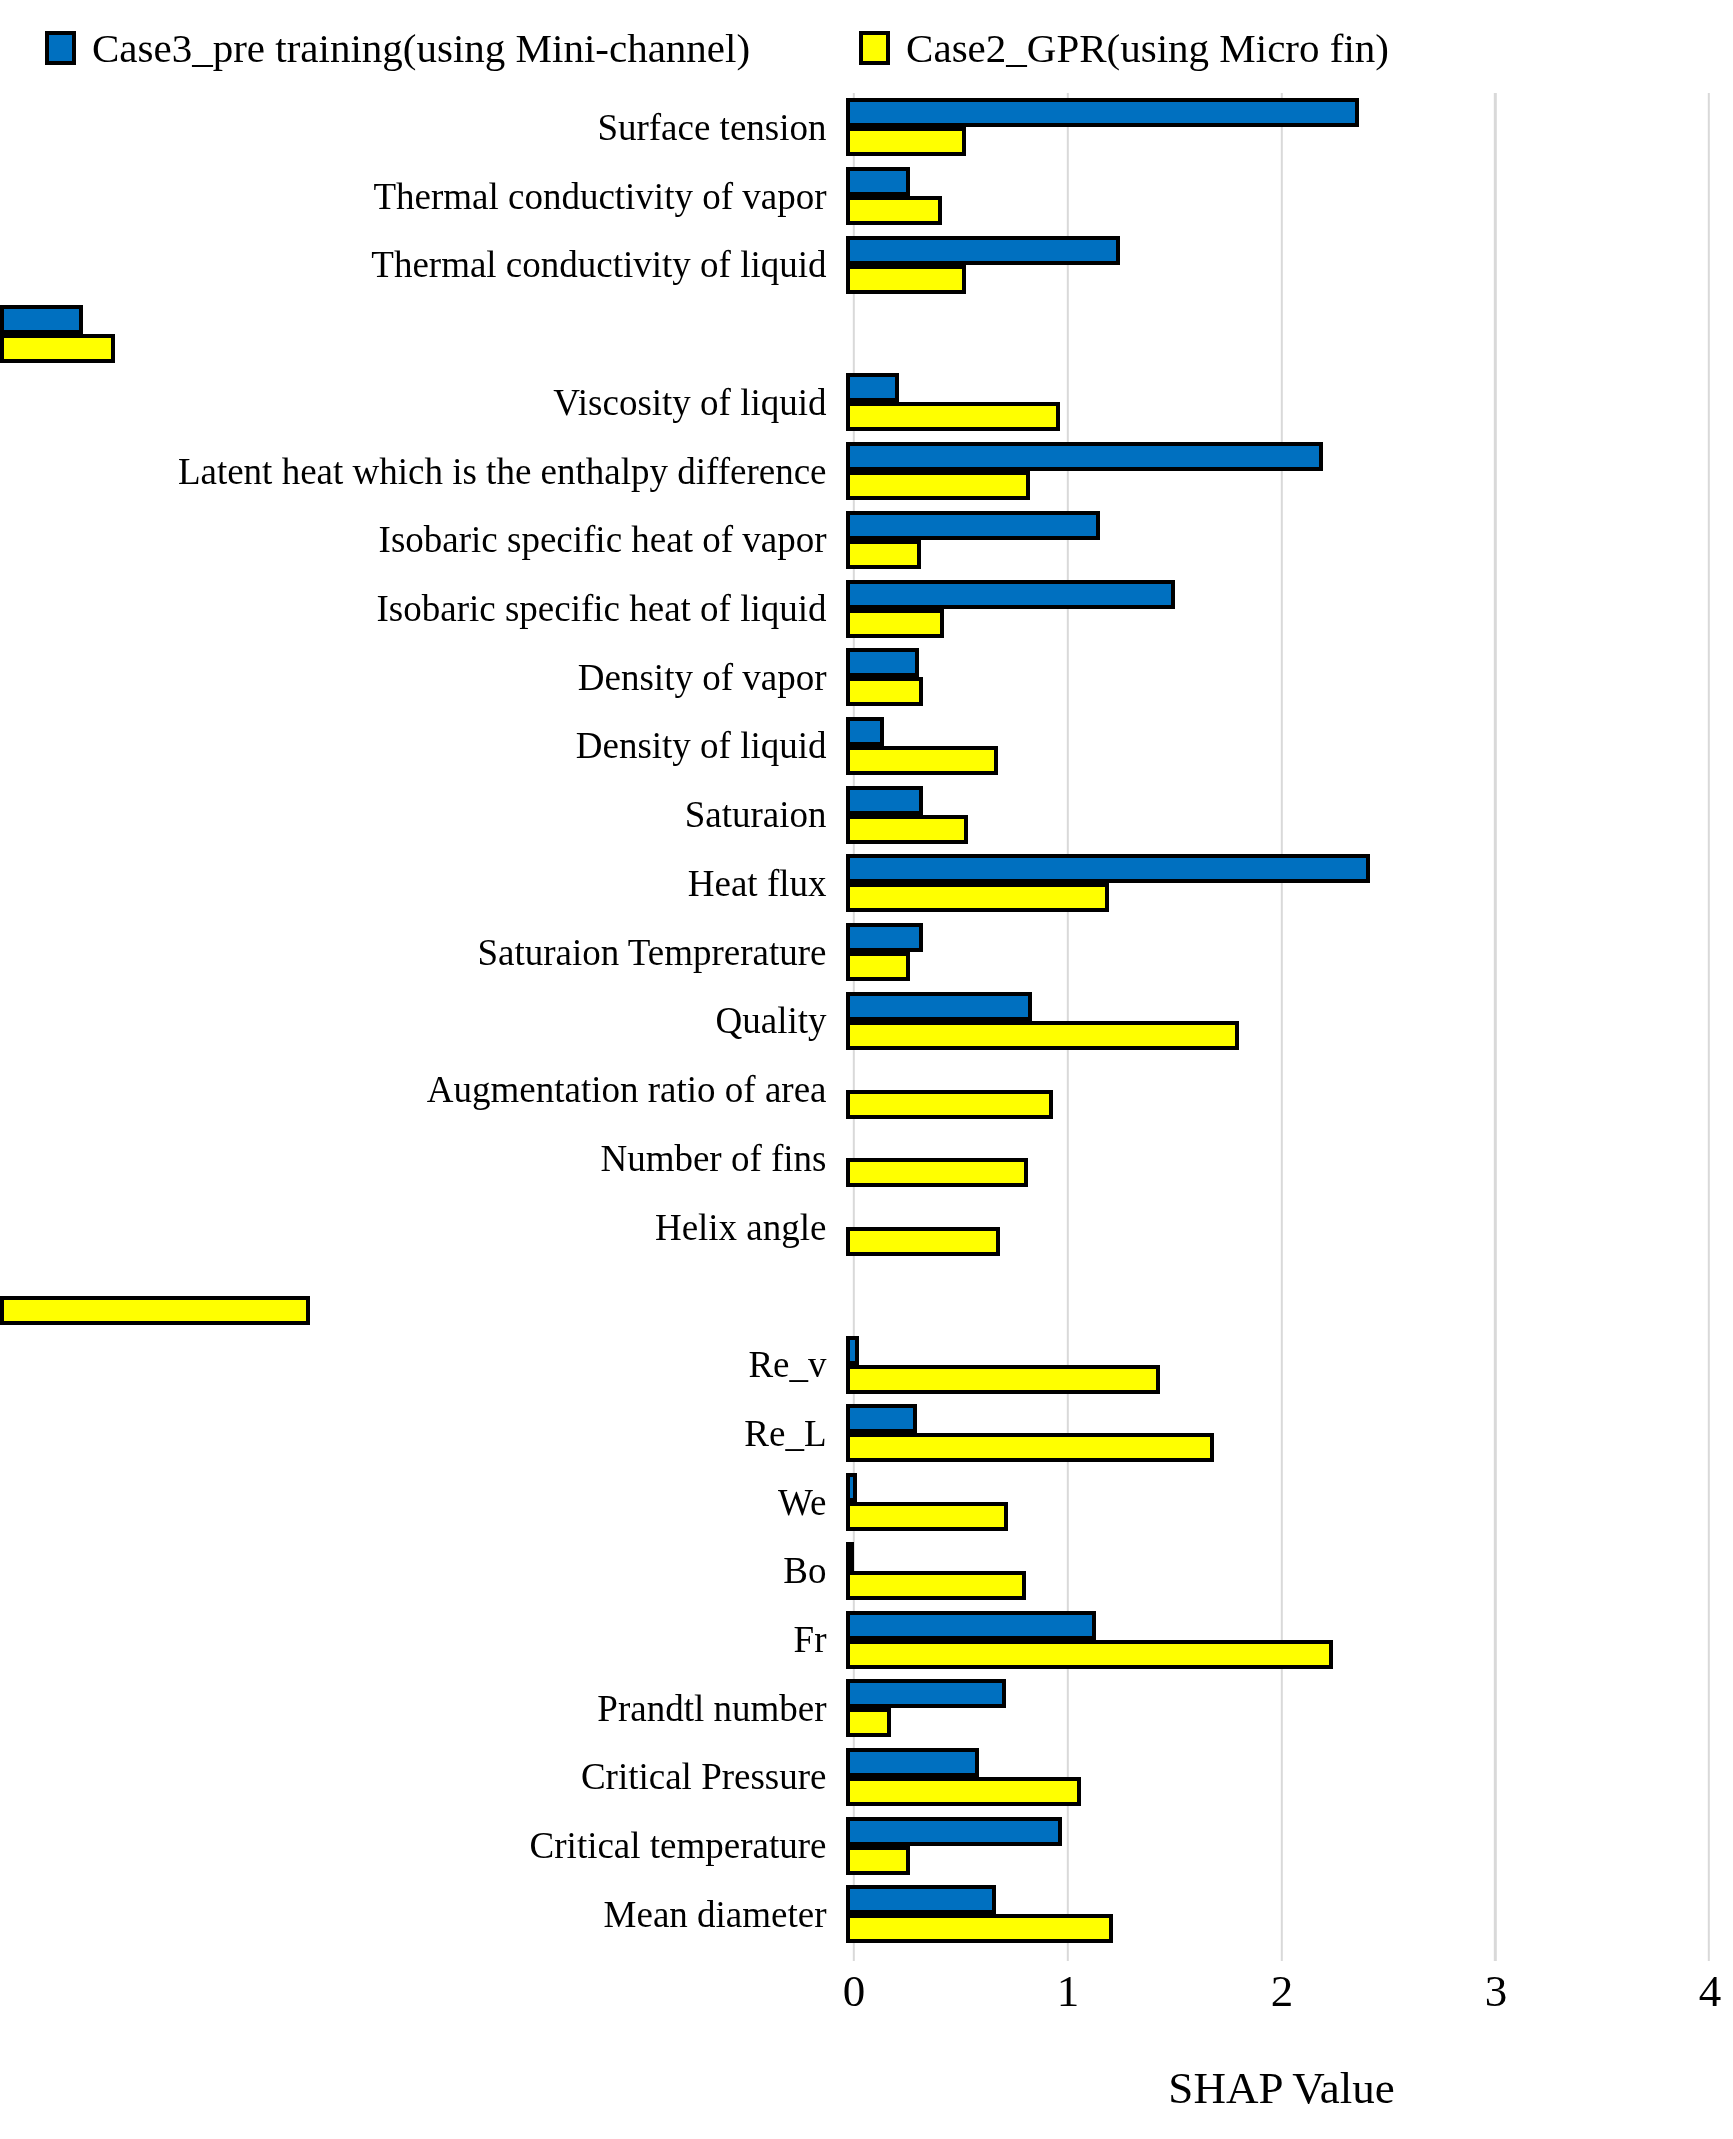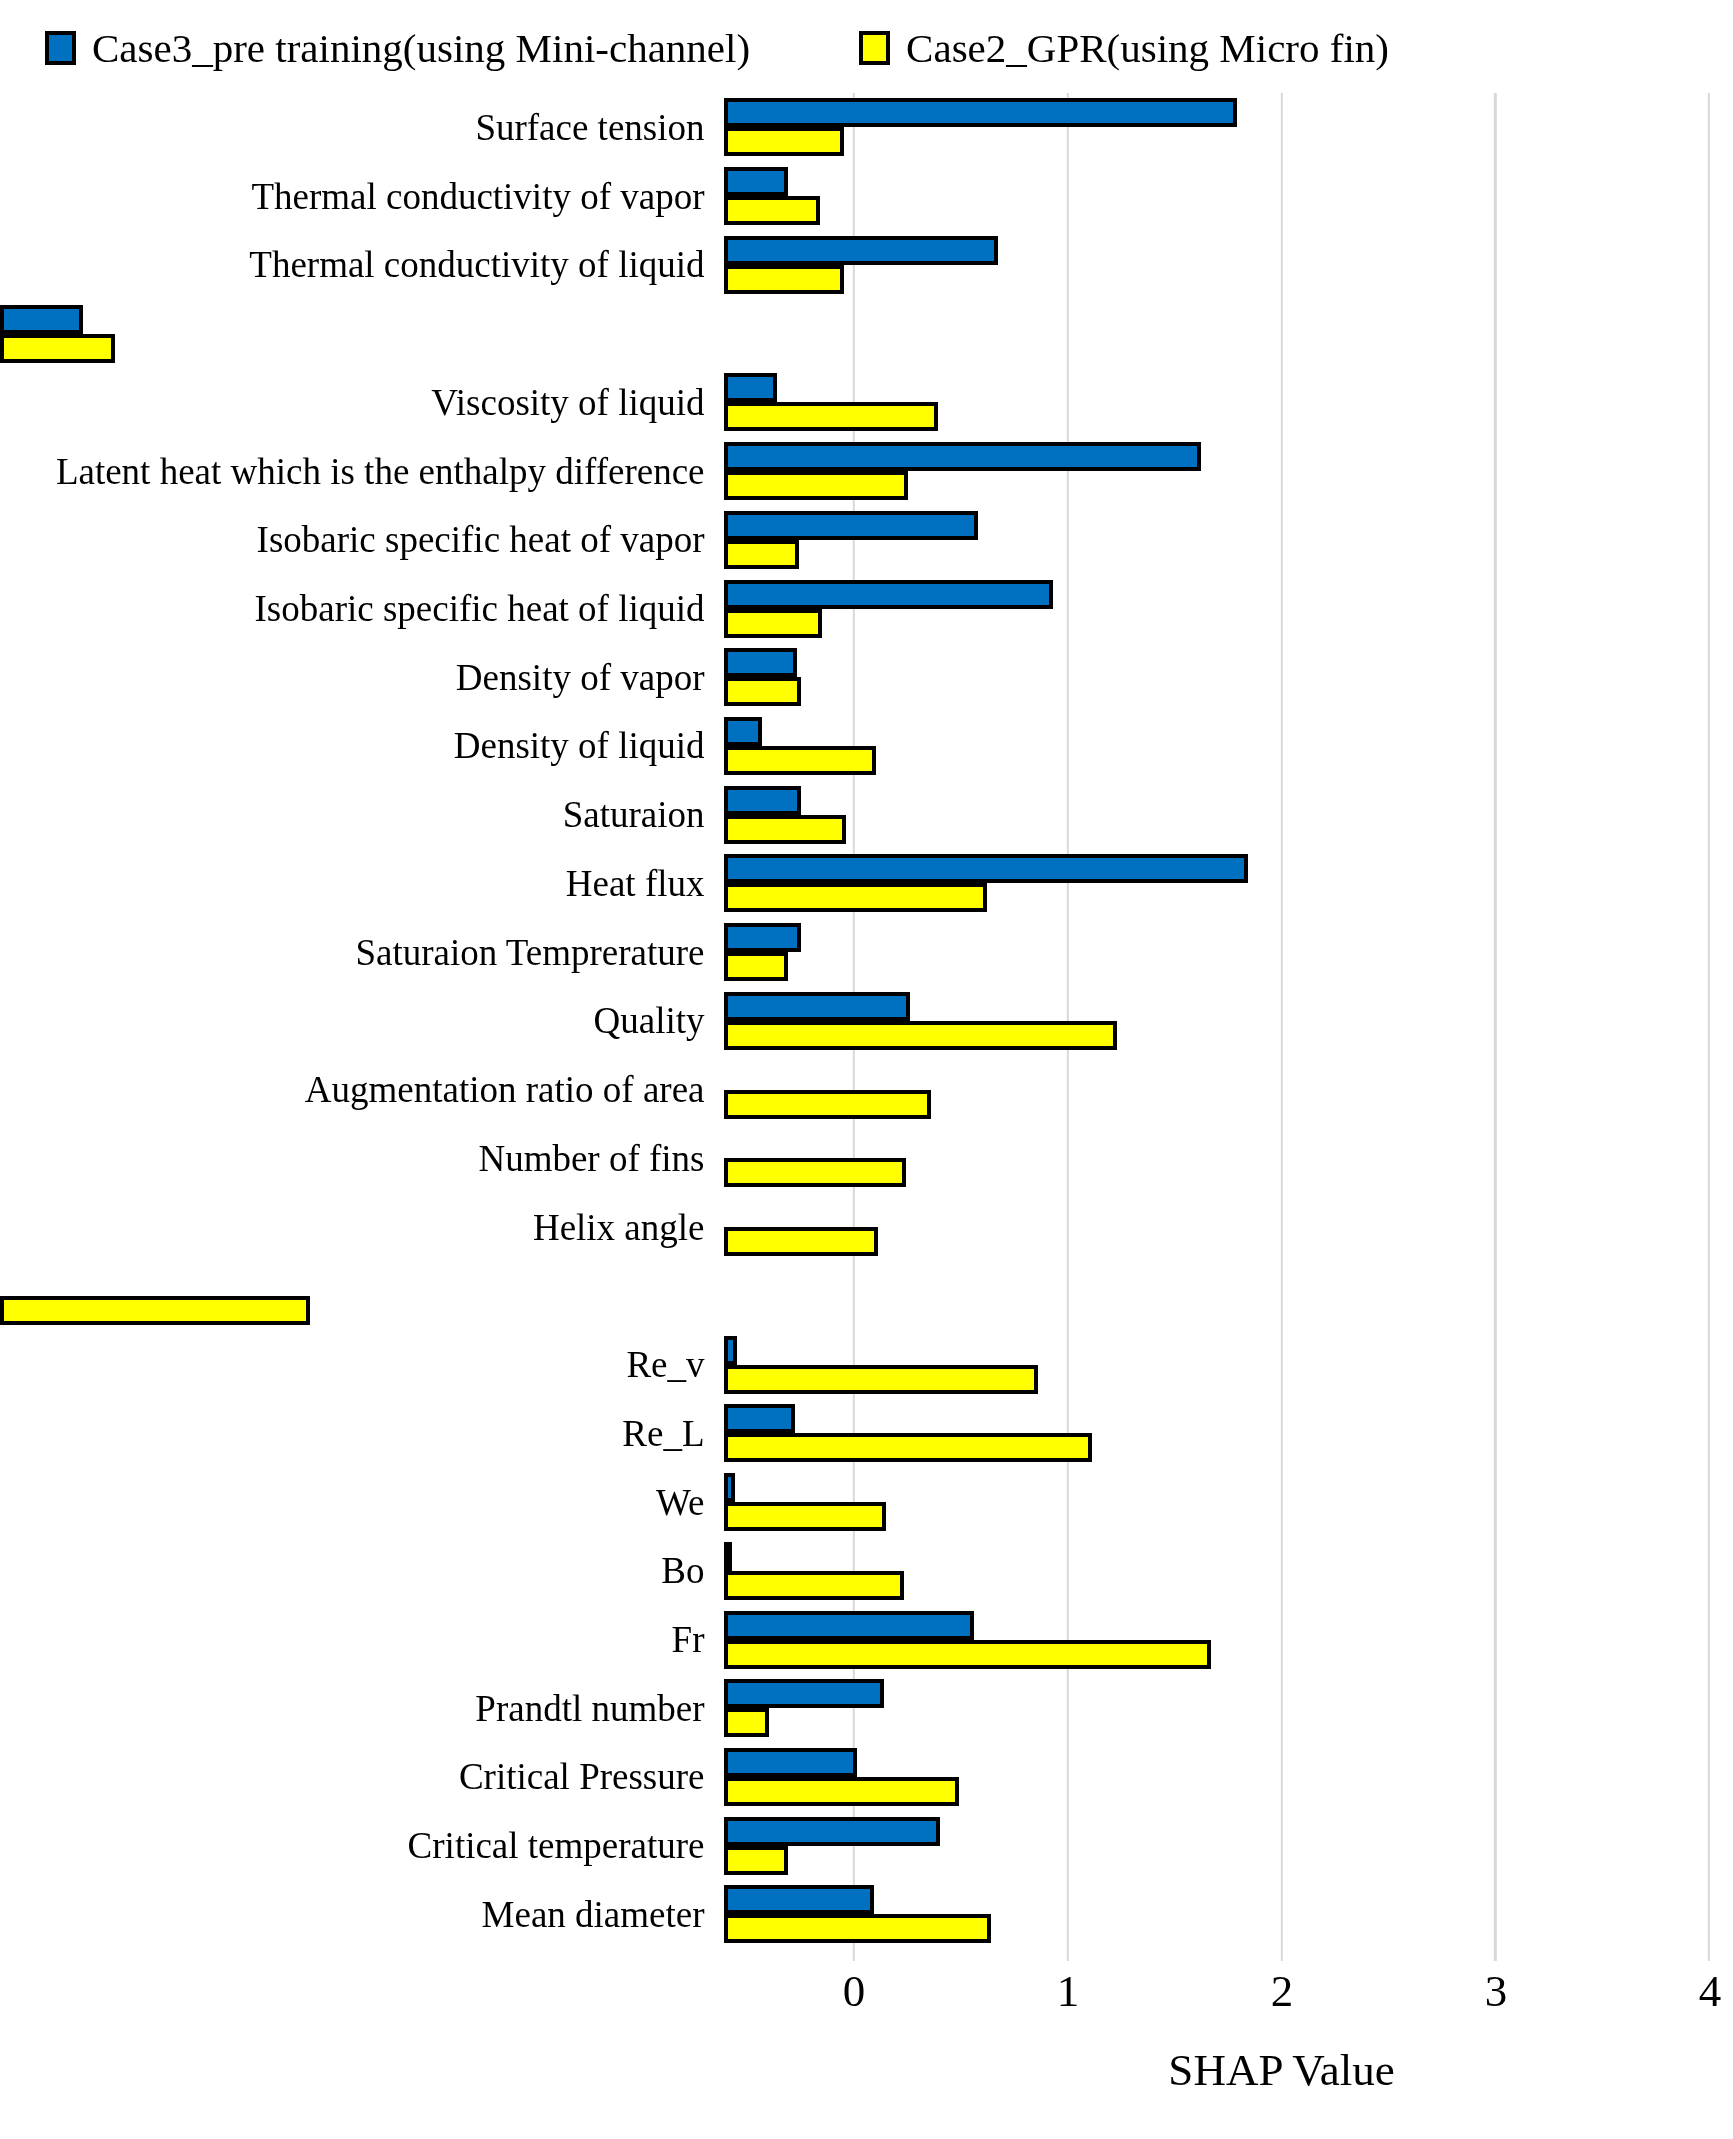--- a/index.html
+++ b/index.html
@@ -40,21 +40,21 @@
     transform: translateX(-50%);
   }
 
   .rows {
     position: absolute; left: 0; top: 0;
     width: 1734px; height: 1856px;
     display: flex; flex-direction: column;
   }
   .row { flex: 1 1 0; display: flex; align-items: center; }
   .cat-label {
-    width: 724px;
+    width: 846px;
     padding-right: 19.5px;
     text-align: right;
     font-size: 37px;
     line-height: 1.0;
     white-space: nowrap;
   }
   .bars {
     width: 855px; height: 100%;
     display: flex; flex-direction: column; justify-content: center;
   }
@@ -69,21 +69,21 @@
   .xaxis { position: relative; height: 73px; margin-top: 8px; }
   .xtick {
     position: absolute; top: 8px;
     transform: translateX(-50%);
     font-size: 45px;
   }
   .xaxis-title {
     margin-left: 854px; width: 855px;
     text-align: center;
     font-size: 45px;
-    margin-top: 14px;
+    margin-top: 32px;
   }
 </style>
 </head>
 <body>
 
 <div class="legend">
   <div class="legend-item">
     <span class="legend-marker" style="background: rgb(0, 112, 192);"></span>
     <span class="legend-label">Case3_pre training(using Mini-channel)</span>
   </div>

